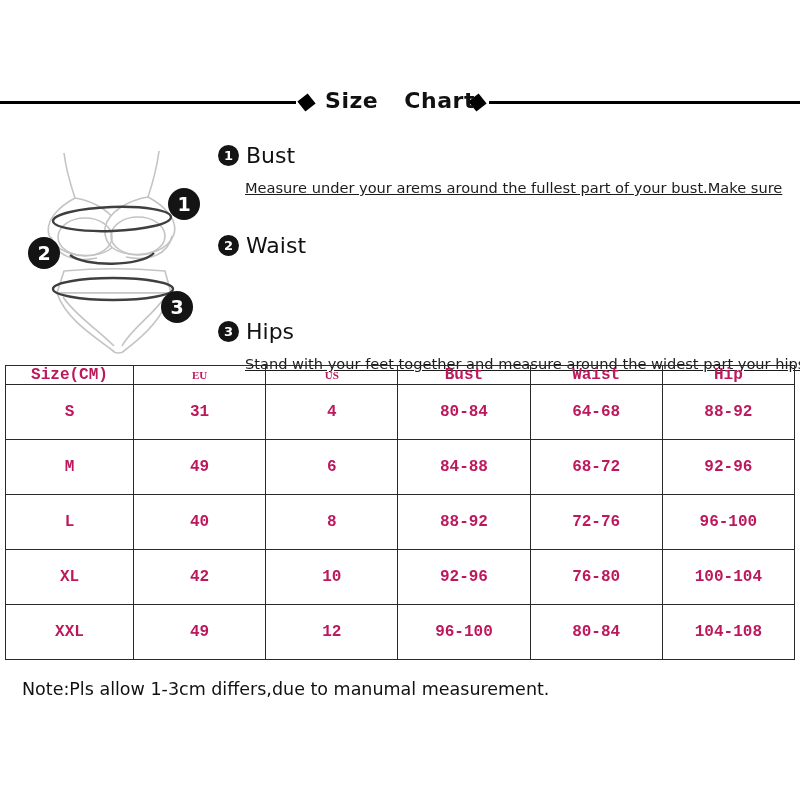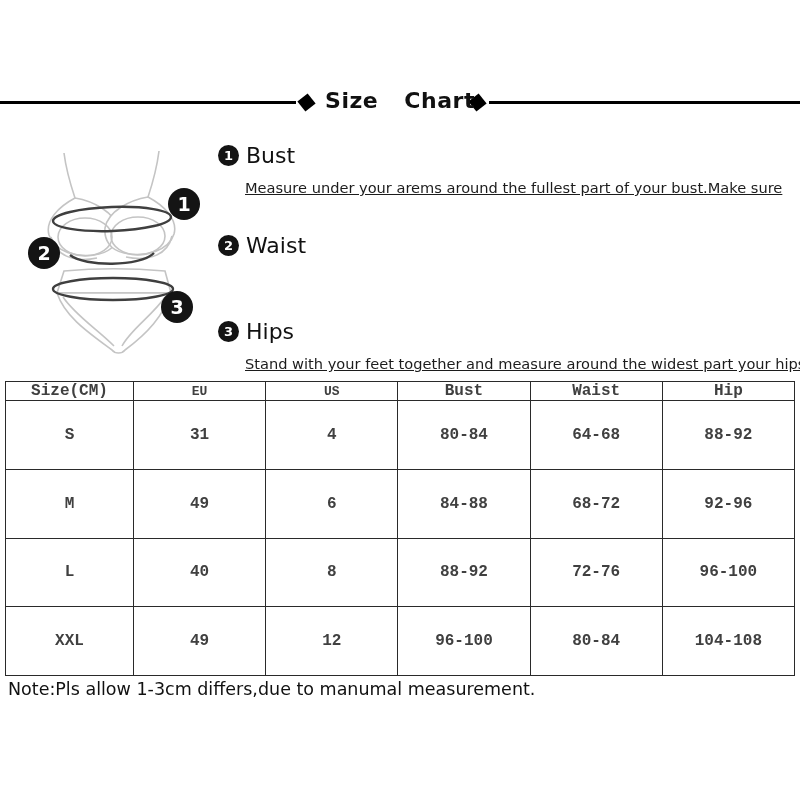--- a/index.html
+++ b/index.html
@@ -35,31 +35,31 @@
   .badge{
     width:21px;height:21px;border-radius:50%;background:#141414;color:#fff;
     display:inline-flex;align-items:center;justify-content:center;
     font-size:13px;font-weight:bold;flex:0 0 auto;
   }
   .step-label{font-size:22px;font-weight:500;}
   .step-para{margin:6px 0 0 27px;font-size:14.6px;line-height:28px;color:#1c1c1c;text-decoration:underline;}
   .para-line{white-space:pre;}
   
   .size-table{
-    position:absolute;left:5px;top:381px;width:790px;height:295px;
+    position:absolute;left:5px;top:365px;width:790px;height:295px;
     border-collapse:collapse;table-layout:fixed;
-    font-family:"Liberation Mono",monospace;font-weight:bold;font-size:16px;color:#404040;
+    font-family:"Liberation Mono",monospace;font-weight:bold;font-size:16px;color:#be185d;
   }
   .size-table th,.size-table td{
     border:1.4px solid #2a2a2a;text-align:center;vertical-align:middle;padding:0;
   }
   .size-table col.c0{width:128px;}
-  .size-table th:nth-child(2),.size-table th:nth-child(3){font-size:13px;}
-  
-  .note{position:absolute;left:8px;top:679px;font-size:17.5px;color:#111;white-space:nowrap;}
+  .size-table th:nth-child(2),.size-table th:nth-child(3){font-size:11px;font-family:Liberation Serif, serif;}
+  
+  .note{position:absolute;left:22px;top:679px;font-size:17.5px;color:#111;white-space:nowrap;}
 </style>
 </head>
 <body>
 
 <div class="page">
 
   <div class="rule rule-left"></div>
   <div class="rule rule-right"></div>
   <div class="diamond diamond-left"></div>
   <div class="diamond diamond-right"></div>
@@ -169,20 +169,28 @@
       </tr>
       <tr>
         <td>L</td>
         <td>40</td>
         <td>8</td>
         <td>88-92</td>
         <td>72-76</td>
         <td>96-100</td>
       </tr>
       <tr>
+        <td>XL</td>
+        <td>42</td>
+        <td>10</td>
+        <td>92-96</td>
+        <td>76-80</td>
+        <td>100-104</td>
+      </tr>
+      <tr>
         <td>XXL</td>
         <td>49</td>
         <td>12</td>
         <td>96-100</td>
         <td>80-84</td>
         <td>104-108</td>
       </tr>
     </tbody>
   </table>
 

